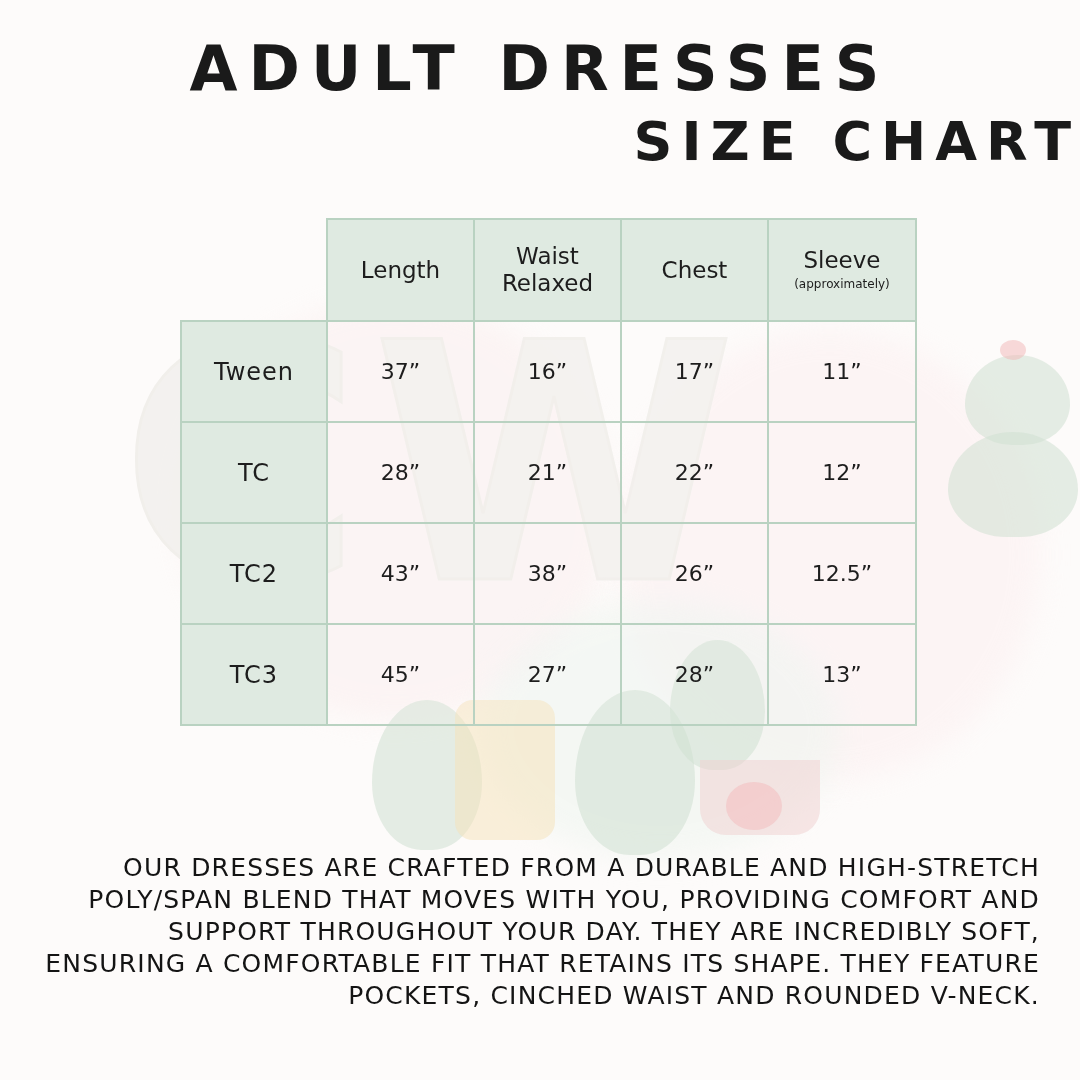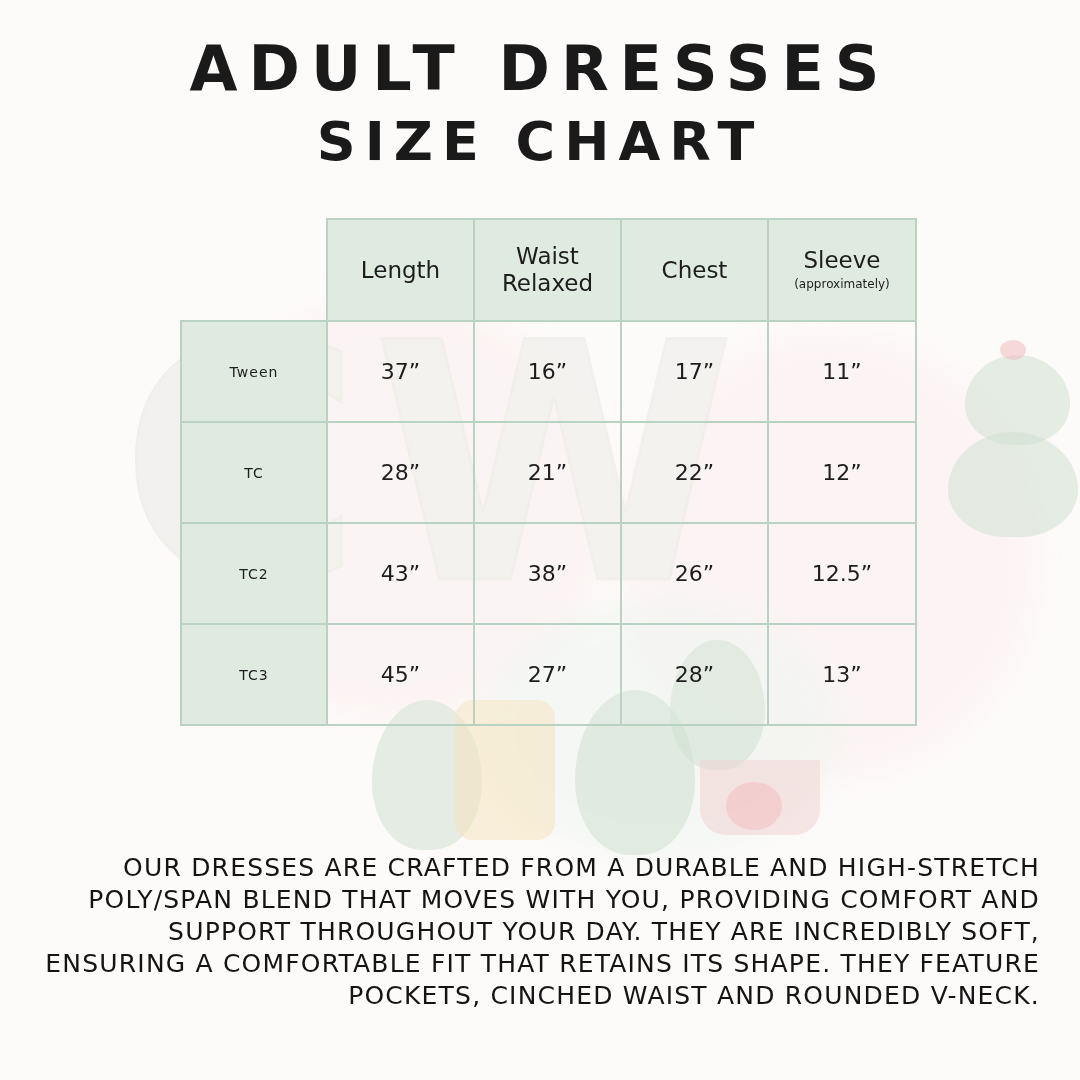--- a/index.html
+++ b/index.html
@@ -92,20 +92,21 @@
     line-height: 70px;
   }
   .title-sub {
     font-family: "DejaVu Sans", sans-serif;
     font-weight: bold;
     font-size: 54px;
     letter-spacing: 9px;
     color: #1a1a1a;
     line-height: 64px;
     margin-top: 6px;
+    text-align: right;
   }
 
   
   .table-wrap {
     position: absolute;
     left: 172px;
     top: 218px;
     width: 735px;
     padding-left: 8px;
   }
@@ -141,21 +142,21 @@
     font-size: 12px;
     line-height: 18px;
     margin-top: 1px;
   }
   tbody td {
     height: 97px;
     font-size: 22px;
   }
   tbody td.row-label {
     background: #dfeae1 !important;
-    font-size: 14px;
+    font-size: 24px;
     letter-spacing: 1px;
   }
 
   
   .footer-text {
     position: absolute;
     left: 40px;
     right: 40px;
     top: 852px;
     text-align: right;

